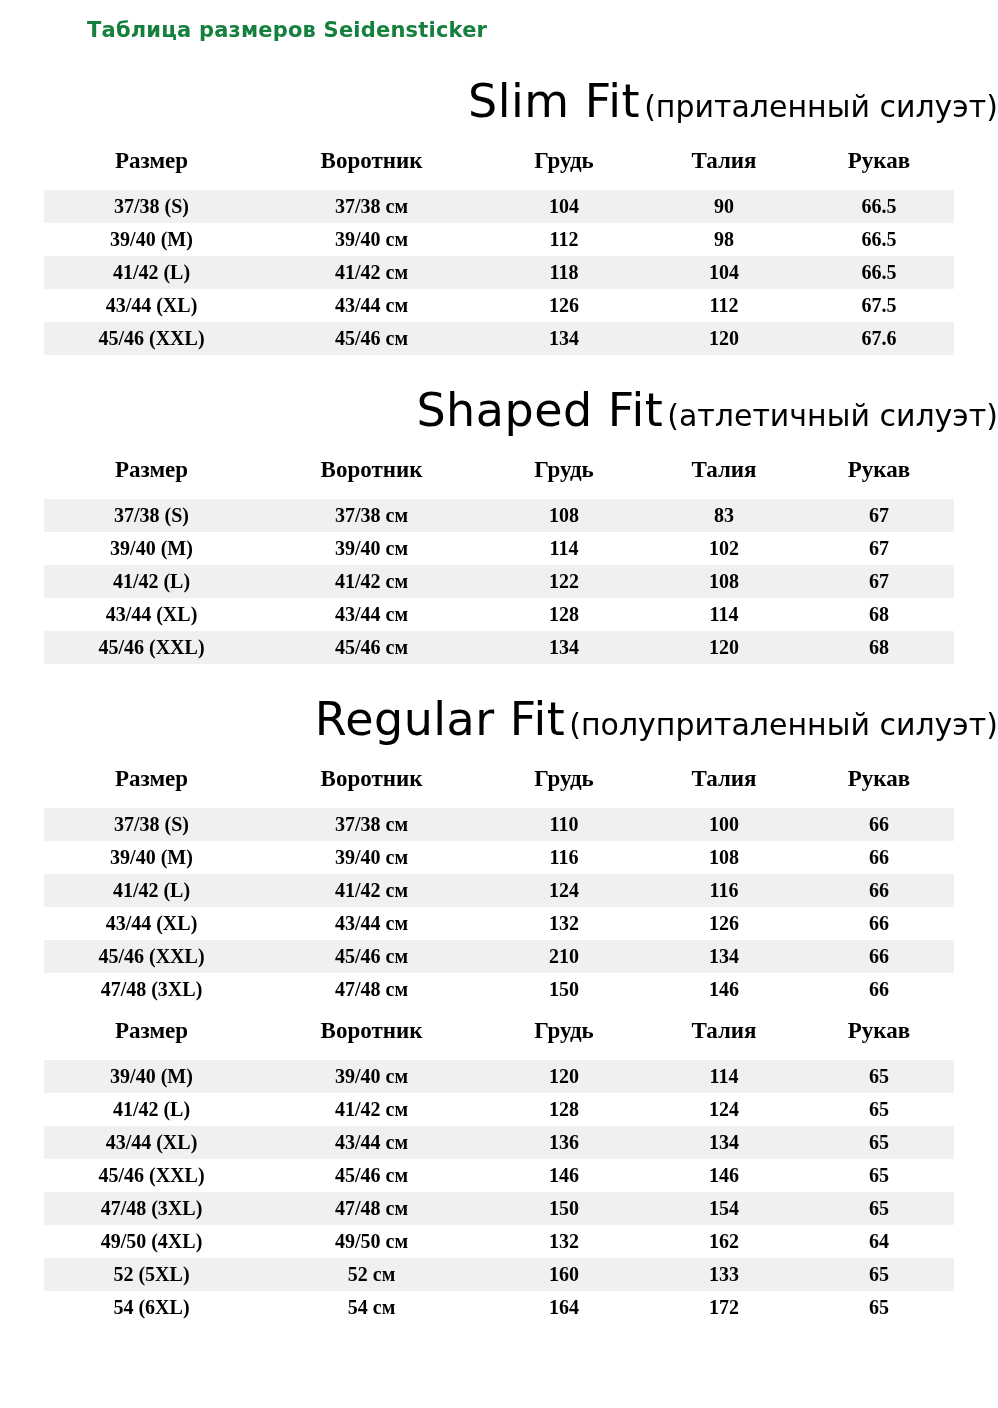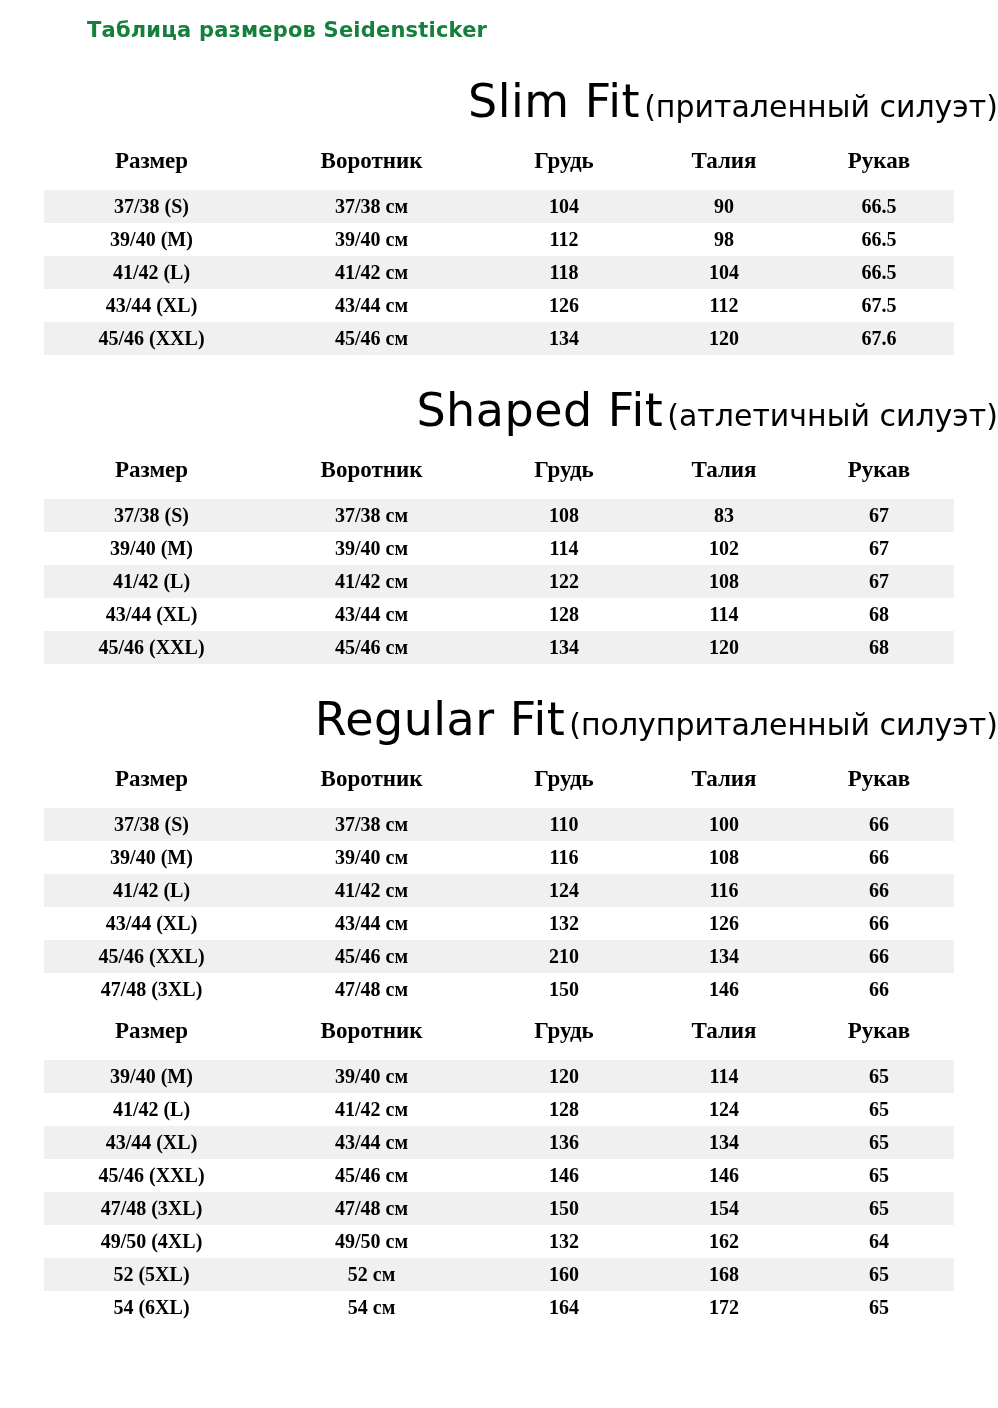--- a/index.html
+++ b/index.html
@@ -332,21 +332,21 @@
               <td>49/50 (4XL)</td>
               <td>49/50 см</td>
               <td>132</td>
               <td>162</td>
               <td>64</td>
             </tr>
             <tr class="zebra">
               <td>52 (5XL)</td>
               <td>52 см</td>
               <td>160</td>
-              <td>168</td>
+              <td>133</td>
               <td>65</td>
             </tr>
             <tr>
               <td>54 (6XL)</td>
               <td>54 см</td>
               <td>164</td>
               <td>172</td>
               <td>65</td>
             </tr>
           </tbody>

